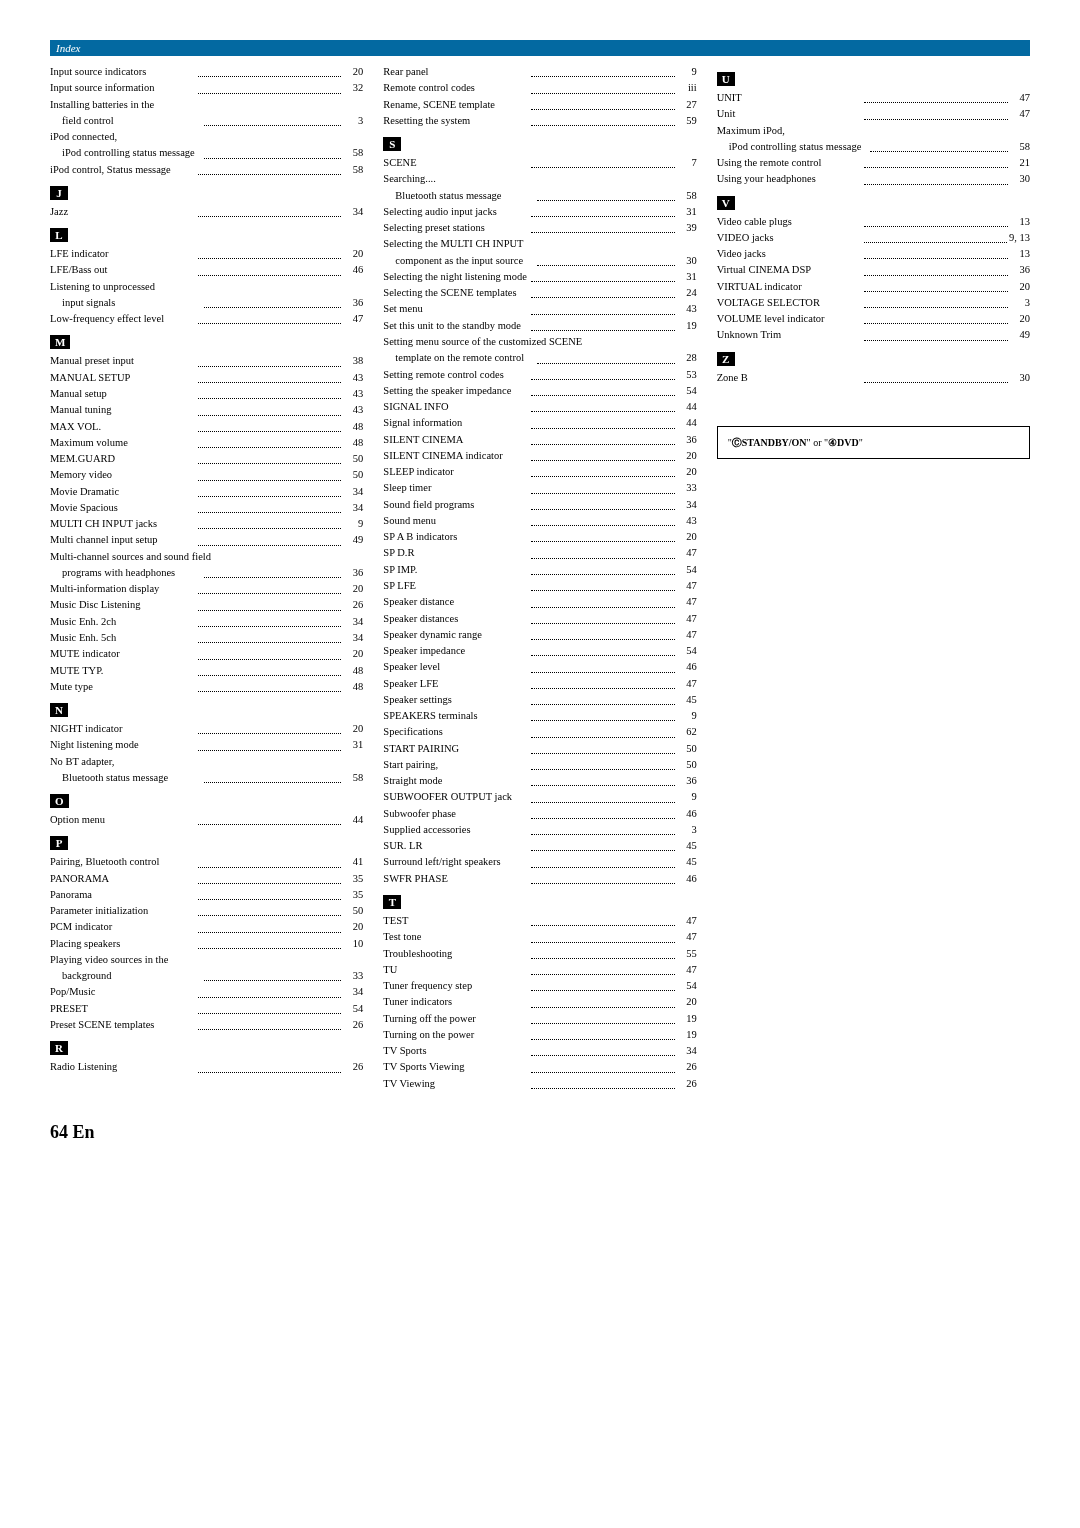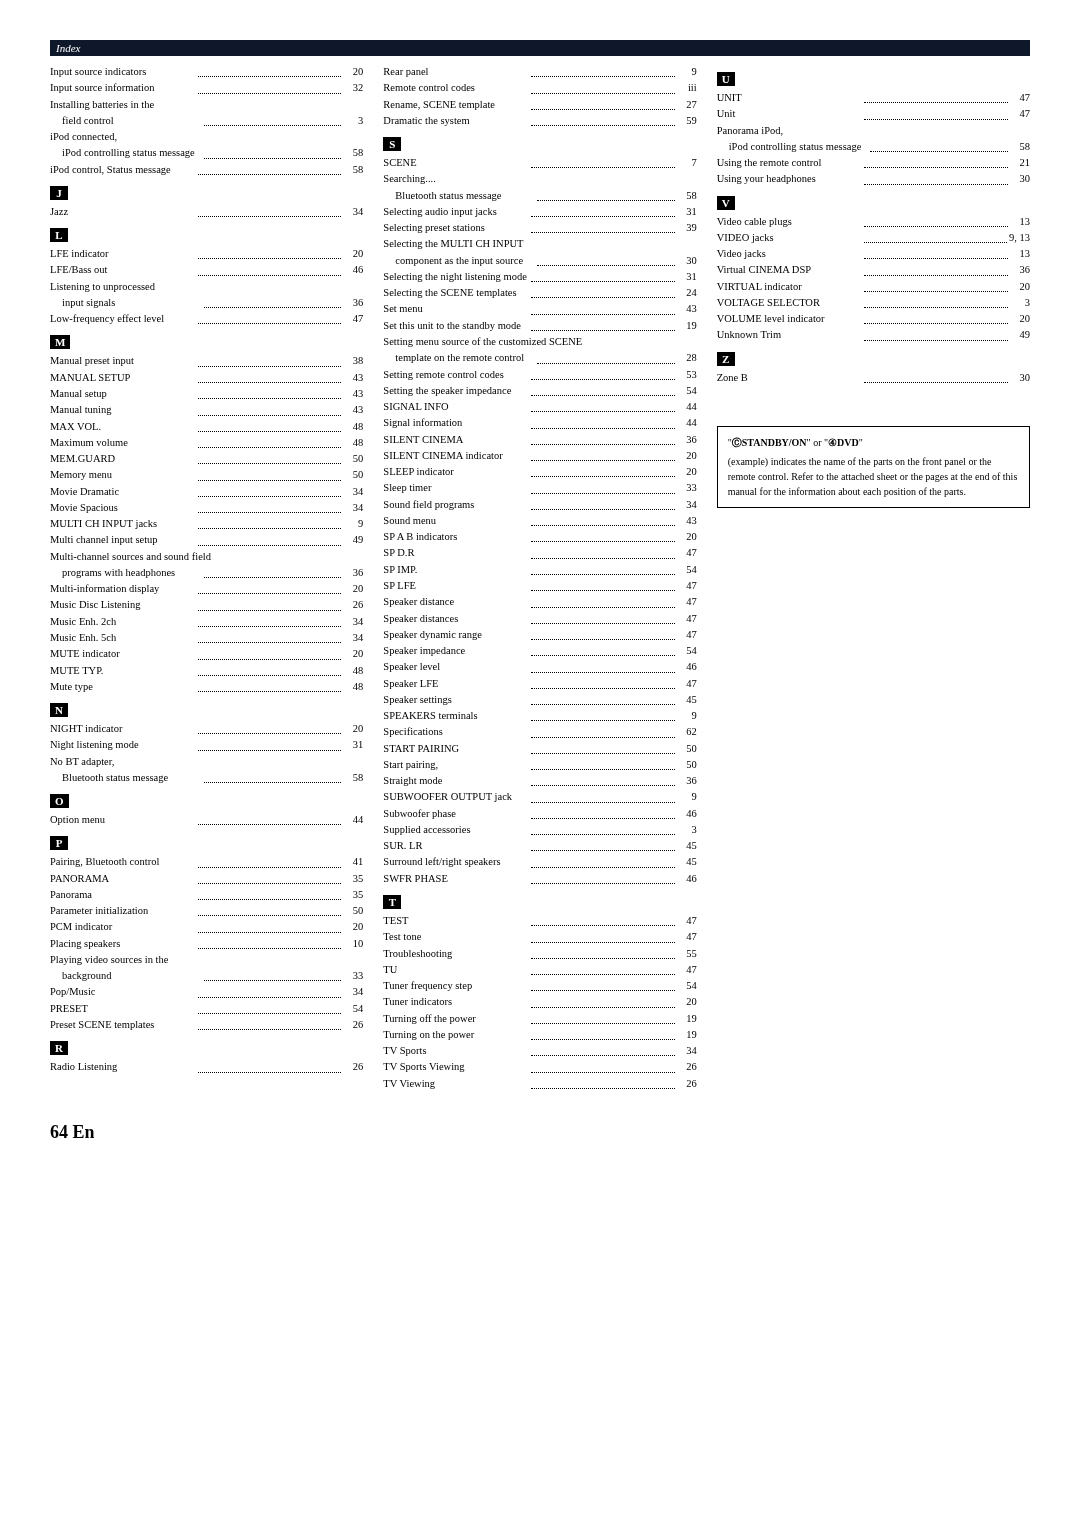--- a/index.html
+++ b/index.html
@@ -6,21 +6,21 @@
     body {
       background: #fff;
       font-family: Times New Roman, serif;
       font-size: 11px;
       color: #000;
       width: 1080px;
       min-height: 1528px;
       padding: 40px 50px;
     }
     .index-header {
-      background: #0f172a;
+      background: #0369a1;
       color: #fff;
       font-size: 11px;
       font-style: italic;
       padding: 2px 6px;
       margin-bottom: 8px;
       font-weight: normal;
     }
     .columns-wrapper {
       display: flex;
       gap: 0px;
@@ -198,21 +198,21 @@
       <span class="entry-text">Maximum volume</span>
       <span class="dots"></span>
       <span class="page-num">48</span>
     </div>
     <div class="index-entry">
       <span class="entry-text">MEM.GUARD</span>
       <span class="dots"></span>
       <span class="page-num">50</span>
     </div>
     <div class="index-entry">
-      <span class="entry-text">Memory menu</span>
+      <span class="entry-text">Memory video</span>
       <span class="dots"></span>
       <span class="page-num">50</span>
     </div>
     <div class="index-entry">
       <span class="entry-text">Movie Dramatic</span>
       <span class="dots"></span>
       <span class="page-num">34</span>
     </div>
     <div class="index-entry">
       <span class="entry-text">Movie Spacious</span>
@@ -384,21 +384,21 @@
       <span class="entry-text">Remote control codes</span>
       <span class="dots"></span>
       <span class="page-num">iii</span>
     </div>
     <div class="index-entry">
       <span class="entry-text">Rename, SCENE template</span>
       <span class="dots"></span>
       <span class="page-num">27</span>
     </div>
     <div class="index-entry">
-      <span class="entry-text">Dramatic the system</span>
+      <span class="entry-text">Resetting the system</span>
       <span class="dots"></span>
       <span class="page-num">59</span>
     </div>
 
     <div class="section-letter">
       <span class="black-box">S</span>
     </div>
     <div class="index-entry">
       <span class="entry-text">SCENE</span>
       <span class="dots"></span>
@@ -691,21 +691,21 @@
       <span class="entry-text">UNIT</span>
       <span class="dots"></span>
       <span class="page-num">47</span>
     </div>
     <div class="index-entry">
       <span class="entry-text">Unit</span>
       <span class="dots"></span>
       <span class="page-num">47</span>
     </div>
     <div class="index-entry">
-      <span class="entry-text">Panorama iPod,</span>
+      <span class="entry-text">Maximum iPod,</span>
       <span class="page-num"></span>
     </div>
     <div class="index-entry indent">
       <span class="entry-text">iPod controlling status message</span>
       <span class="dots"></span>
       <span class="page-num">58</span>
     </div>
     <div class="index-entry">
       <span class="entry-text">Using the remote control</span>
       <span class="dots"></span>
@@ -767,22 +767,19 @@
     <div class="index-entry">
       <span class="entry-text">Zone B</span>
       <span class="dots"></span>
       <span class="page-num">30</span>
     </div>
 
     <div class="note-box" style="margin-top: 40px;">
       <p>
         "<span style="font-weight:bold;">ⒸSTANDBY/ON</span>" or "<span style="font-weight:bold;">④DVD</span>"
       </p>
-      <p style="margin-top:4px;">
-        (example) indicates the name of the parts on the front panel or the remote control. Refer to the attached sheet or the pages at the end of this manual for the information about each position of the parts.
-      </p>
     </div>
   </div>
 </div>
 
 <div class="page-footer">
   <span>64 En</span>
 </div>
 
 </body></html>

